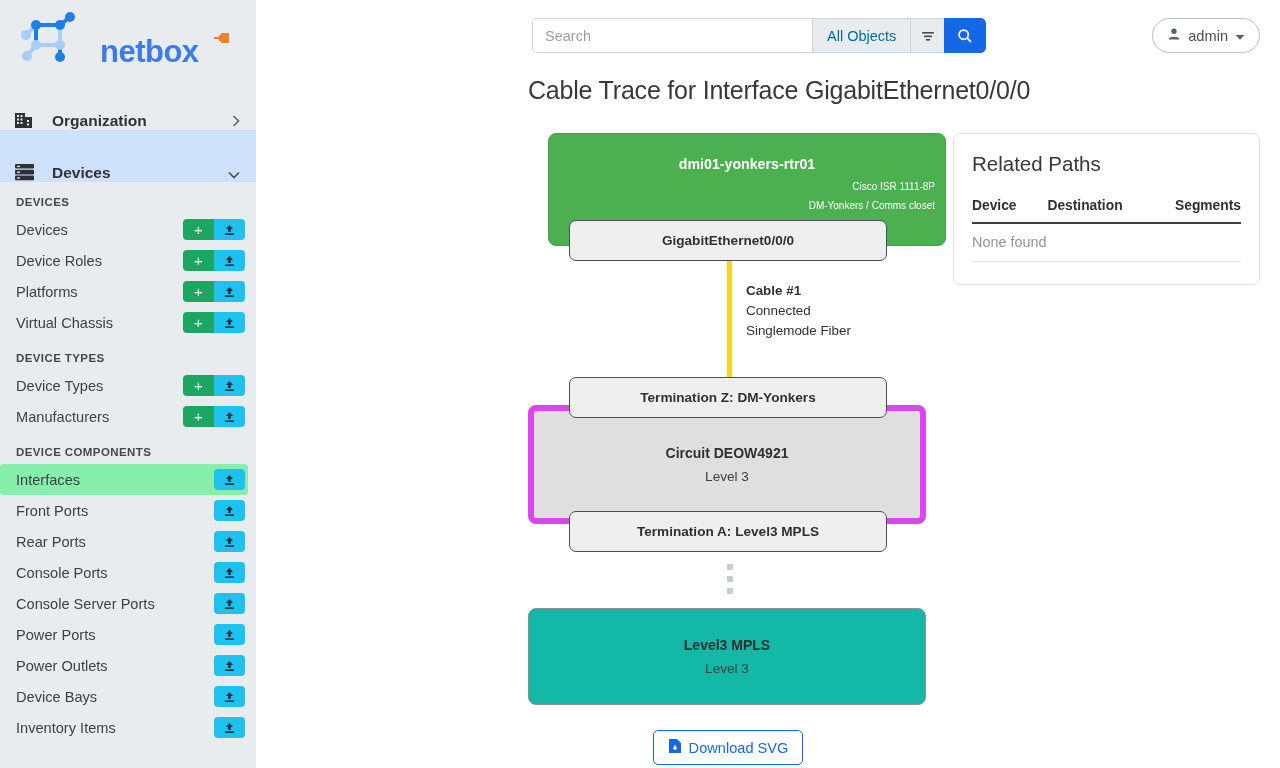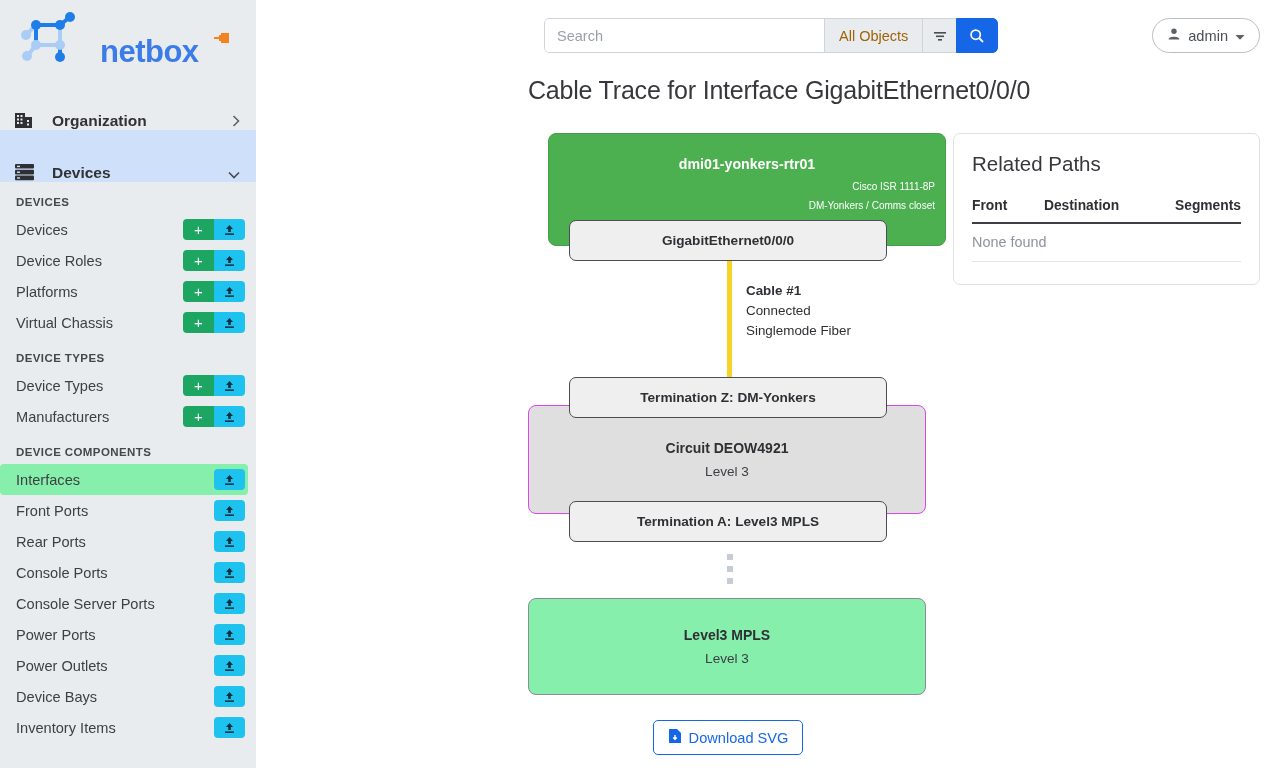--- a/index.html
+++ b/index.html
@@ -78,40 +78,40 @@
 
   
   .main { flex: 1; height: 768px; position: relative; overflow: hidden; background:#fff; }
   .topbar {
     height: 70px;
     display: flex; align-items: center;
     padding: 0 20px;
     position: relative;
   }
   .searchwrap {
-    position: absolute; left: 288px; top: 18px;
+    position: absolute; left: 276px; top: 18px;
     display: flex; align-items: stretch;
     height: 35px;
     border-radius: 5px;
     overflow: hidden;
   }
   .search-input {
     width: 280px; height: 35px;
     border: 1px solid #ced4da; border-right: none;
     border-radius: 5px 0 0 5px;
     padding: 0 12px; font-size: 14.5px;
     color: #37383b; background: #fff;
     outline: none;
     font-family: "Liberation Sans", sans-serif;
   }
   .search-input::placeholder { color: #9aa0a6; }
   .obj-select {
     display: flex; align-items: center; padding: 0 14px;
     background: #e9ecef; border: 1px solid #ced4da; border-right: none;
-    font-size: 14.5px; color: #a16207; cursor: pointer;
+    font-size: 14.5px; color: #0369a1; cursor: pointer;
   }
   .filter-btn {
     display: flex; align-items: center; justify-content: center;
     width: 34px; background: #e9ecef;
     border: 1px solid #ced4da; border-right: none;
     cursor: pointer;
   }
   .search-btn {
     display: flex; align-items: center; justify-content: center;
     width: 42px; background: #1667e8;
@@ -164,37 +164,37 @@
   }
   .cable-label {
     position: absolute; left: 218px; top: 20px;
     text-align: left; font-size: 13.4px; color: #2e3033; line-height: 20px;
   }
   .cable-label .b { font-weight: bold; }
 
   .circuit-wrap { position: relative; }
   .circuit-box {
     width: 398px;
-    background: #dfdfdf; border: 1px solid #d946ef; border-radius: 8px;
+    background: #dfdfdf; border: 6px solid #d946ef; border-radius: 8px;
     text-align: center; color: #2e3033;
     padding: 34px 10px;
     margin-top: -13px; margin-bottom: -13px;
     position: relative; z-index: 1;
   }
   .circuit-box .nm { font-size: 14px; font-weight: bold; margin-bottom: 8px; }
   .circuit-box .ln { font-size: 13.6px; color: #3c3f43; }
 
   .dotted-gap { height: 56px; position: relative; }
   .dotted-gap .dot {
     position: absolute; left: 199px; width: 6px; height: 6px;
     background: #c6ccd4;
   }
 
   .node-provider {
-    width: 398px; background: #86efac;
+    width: 398px; background: #14b8a6;
     border: 1px solid #8a8d91; border-radius: 8px;
     text-align: center; color: #2e3033;
     padding: 28px 10px;
   }
   .node-provider .nm { font-size: 14px; font-weight: bold; margin-bottom: 8px; }
   .node-provider .ln { font-size: 13.6px; color: #3c3f43; }
 
   .dl-wrap { text-align: center; margin-top: 25px; }
   .dl-btn {
     display: inline-flex; align-items: center; gap: 7px;
@@ -571,21 +571,21 @@
           </div>
         </div>
 
       </div>
 
       <div class="card">
         <div class="card-title">Related Paths</div>
         <table class="tbl">
           <thead>
             <tr>
-              <th style="width:127px;">Front</th>
+              <th style="width:127px;">Device</th>
               <th style="width:215px;">Destination</th>
               <th>Segments</th>
             </tr>
           </thead>
           <tbody>
             <tr>
               <td colspan="3">None found</td>
             </tr>
           </tbody>
         </table>

